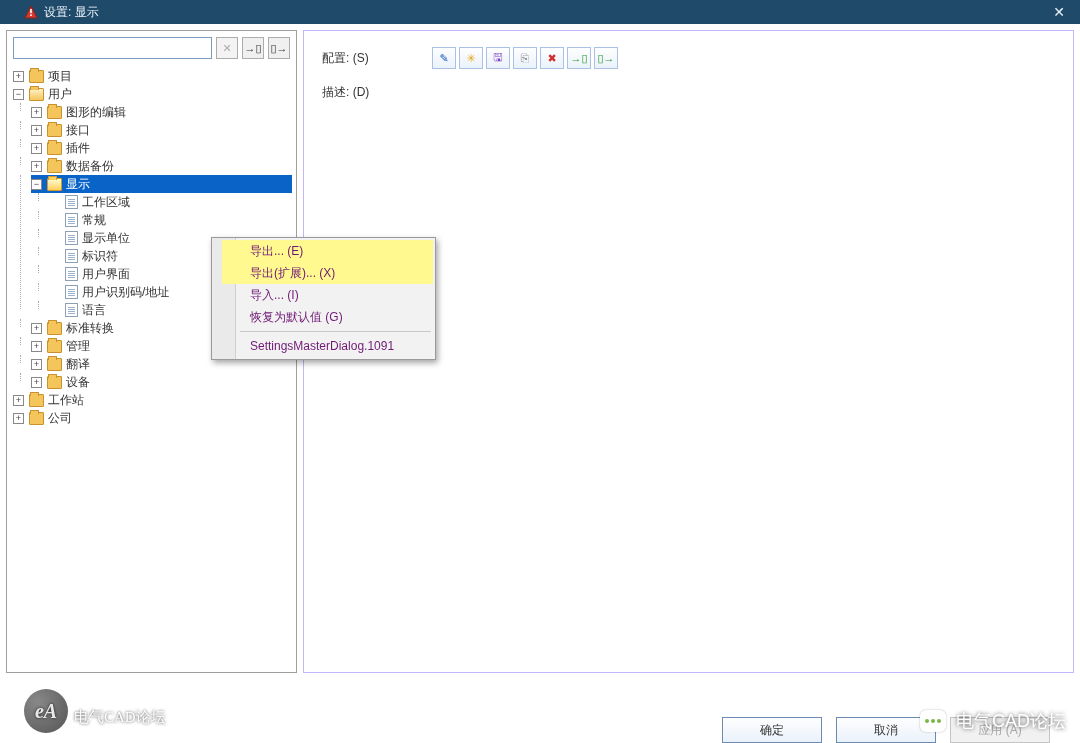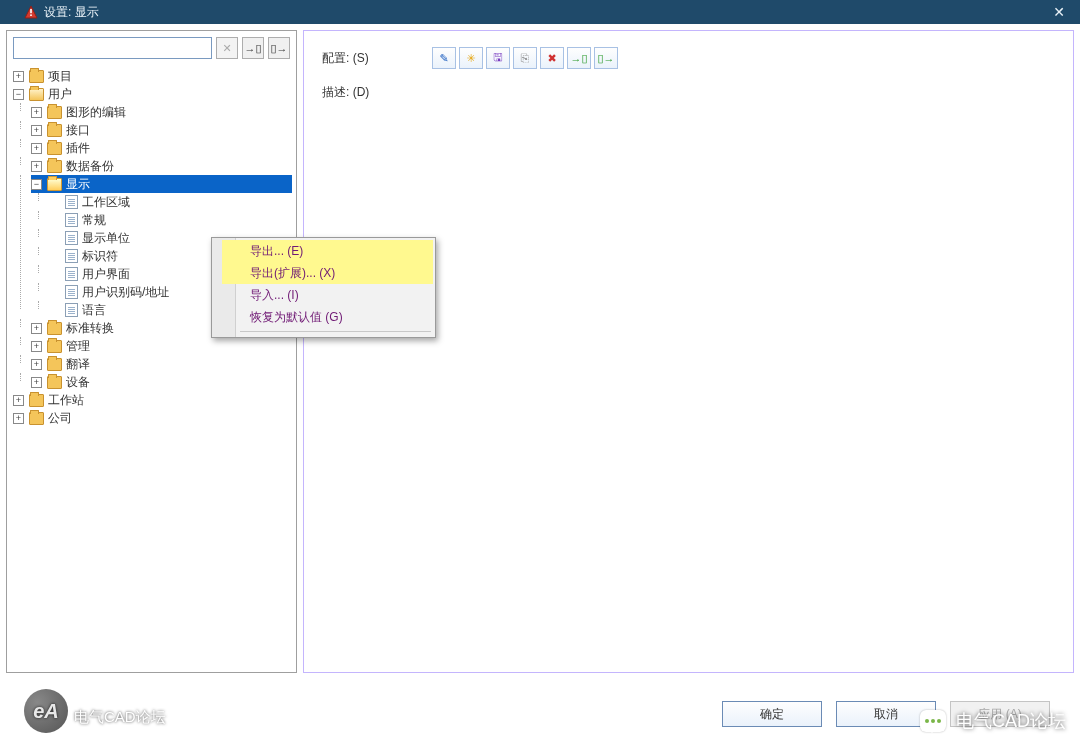--- a/index.html
+++ b/index.html
@@ -98,21 +98,21 @@
     width:24px;height:22px;border:1px solid #a8c1e4;background:linear-gradient(#fefefe,#eaf2fb);
     display:inline-flex;align-items:center;justify-content:center; font-size:11px;
   }
   .desc-box {
     width:290px; height:80px; border:1px solid #7a9ac0; padding:3px 5px;
     background:#fff; resize:none; overflow:auto;
   }
 
   .footer {
     position:absolute; left:0; right:0; bottom:0; height:58px;
-    display:flex; align-items:center; justify-content:flex-end; gap:14px;
+    display:flex; align-items:flex-end; justify-content:flex-end; gap:14px;
     padding-right:30px;
   }
   .dlg-btn {
     min-width:100px; height:26px; border:1px solid #6b8bb5;
     background:linear-gradient(#fefefe,#eaf2fb); font-size:12px;
     display:inline-flex;align-items:center;justify-content:center;
     padding:0 18px; cursor:pointer;
   }
   .dlg-btn.disabled { color:#a9a9a9; border-color:#c4c4c4; background:#f1f1f1; cursor:default;}
 
@@ -147,21 +147,21 @@
   }
   .wm .bubble{
     width:26px;height:22px;border-radius:6px;background:#fff;position:relative;
     box-shadow:0 0 2px rgba(0,0,0,0.3);
   }
   .wm .bubble::after{content:"";position:absolute;left:8px;bottom:-5px;width:0;height:0;border:4px solid transparent;border-top-color:#fff;}
   .wm .bubble .dots{position:absolute;left:5px;top:9px;width:4px;height:4px;border-radius:50%;background:#7ab648;box-shadow:6px 0 0 #7ab648, 12px 0 0 #7ab648;}
   .wm2 {
     position:absolute; left:24px; bottom:4px; color:#fff;
     text-shadow:0 0 3px rgba(0,0,0,.8); font-size:15px;
-    display:flex; align-items:center; gap:6px; pointer-events:none;
+    display:flex; align-items:center; gap:6px; pointer-events:none;font-family:Liberation Serif, serif;
   }
   .wm2 .circ{
     width:44px;height:44px;border-radius:50%;
     background:radial-gradient(circle at 30% 30%, #888,#555);
     display:flex;align-items:center;justify-content:center;
     color:#e8e8e8; font-size:20px; font-style:italic; font-weight:600;
     position:relative; top:-6px;
   }
 </style>
 </head>
@@ -366,20 +366,21 @@
   <span class="dlg-btn disabled">应用 (A)</span>
 </div>
 
 <div class="ctx-menu" id="ctxmenu">
   <div class="ctx-gutter"></div>
 <div class="ctx-item hl">导出... (E)</div>
     <div class="ctx-item hl">导出(扩展)... (X)</div>
     <div class="ctx-item">导入... (I)</div>
     <div class="ctx-item">恢复为默认值 (G)</div>
     <div class="ctx-sep"></div>
+    <div class="ctx-item">SettingsMasterDialog.1091</div>
   </div>
 
 <div class="wm">
   <span class="bubble">
       <span class="dots"></span>
     </span>
   <span>电气CAD论坛</span>
 </div>
 <div class="wm2">
   <span class="circ">eA</span>

